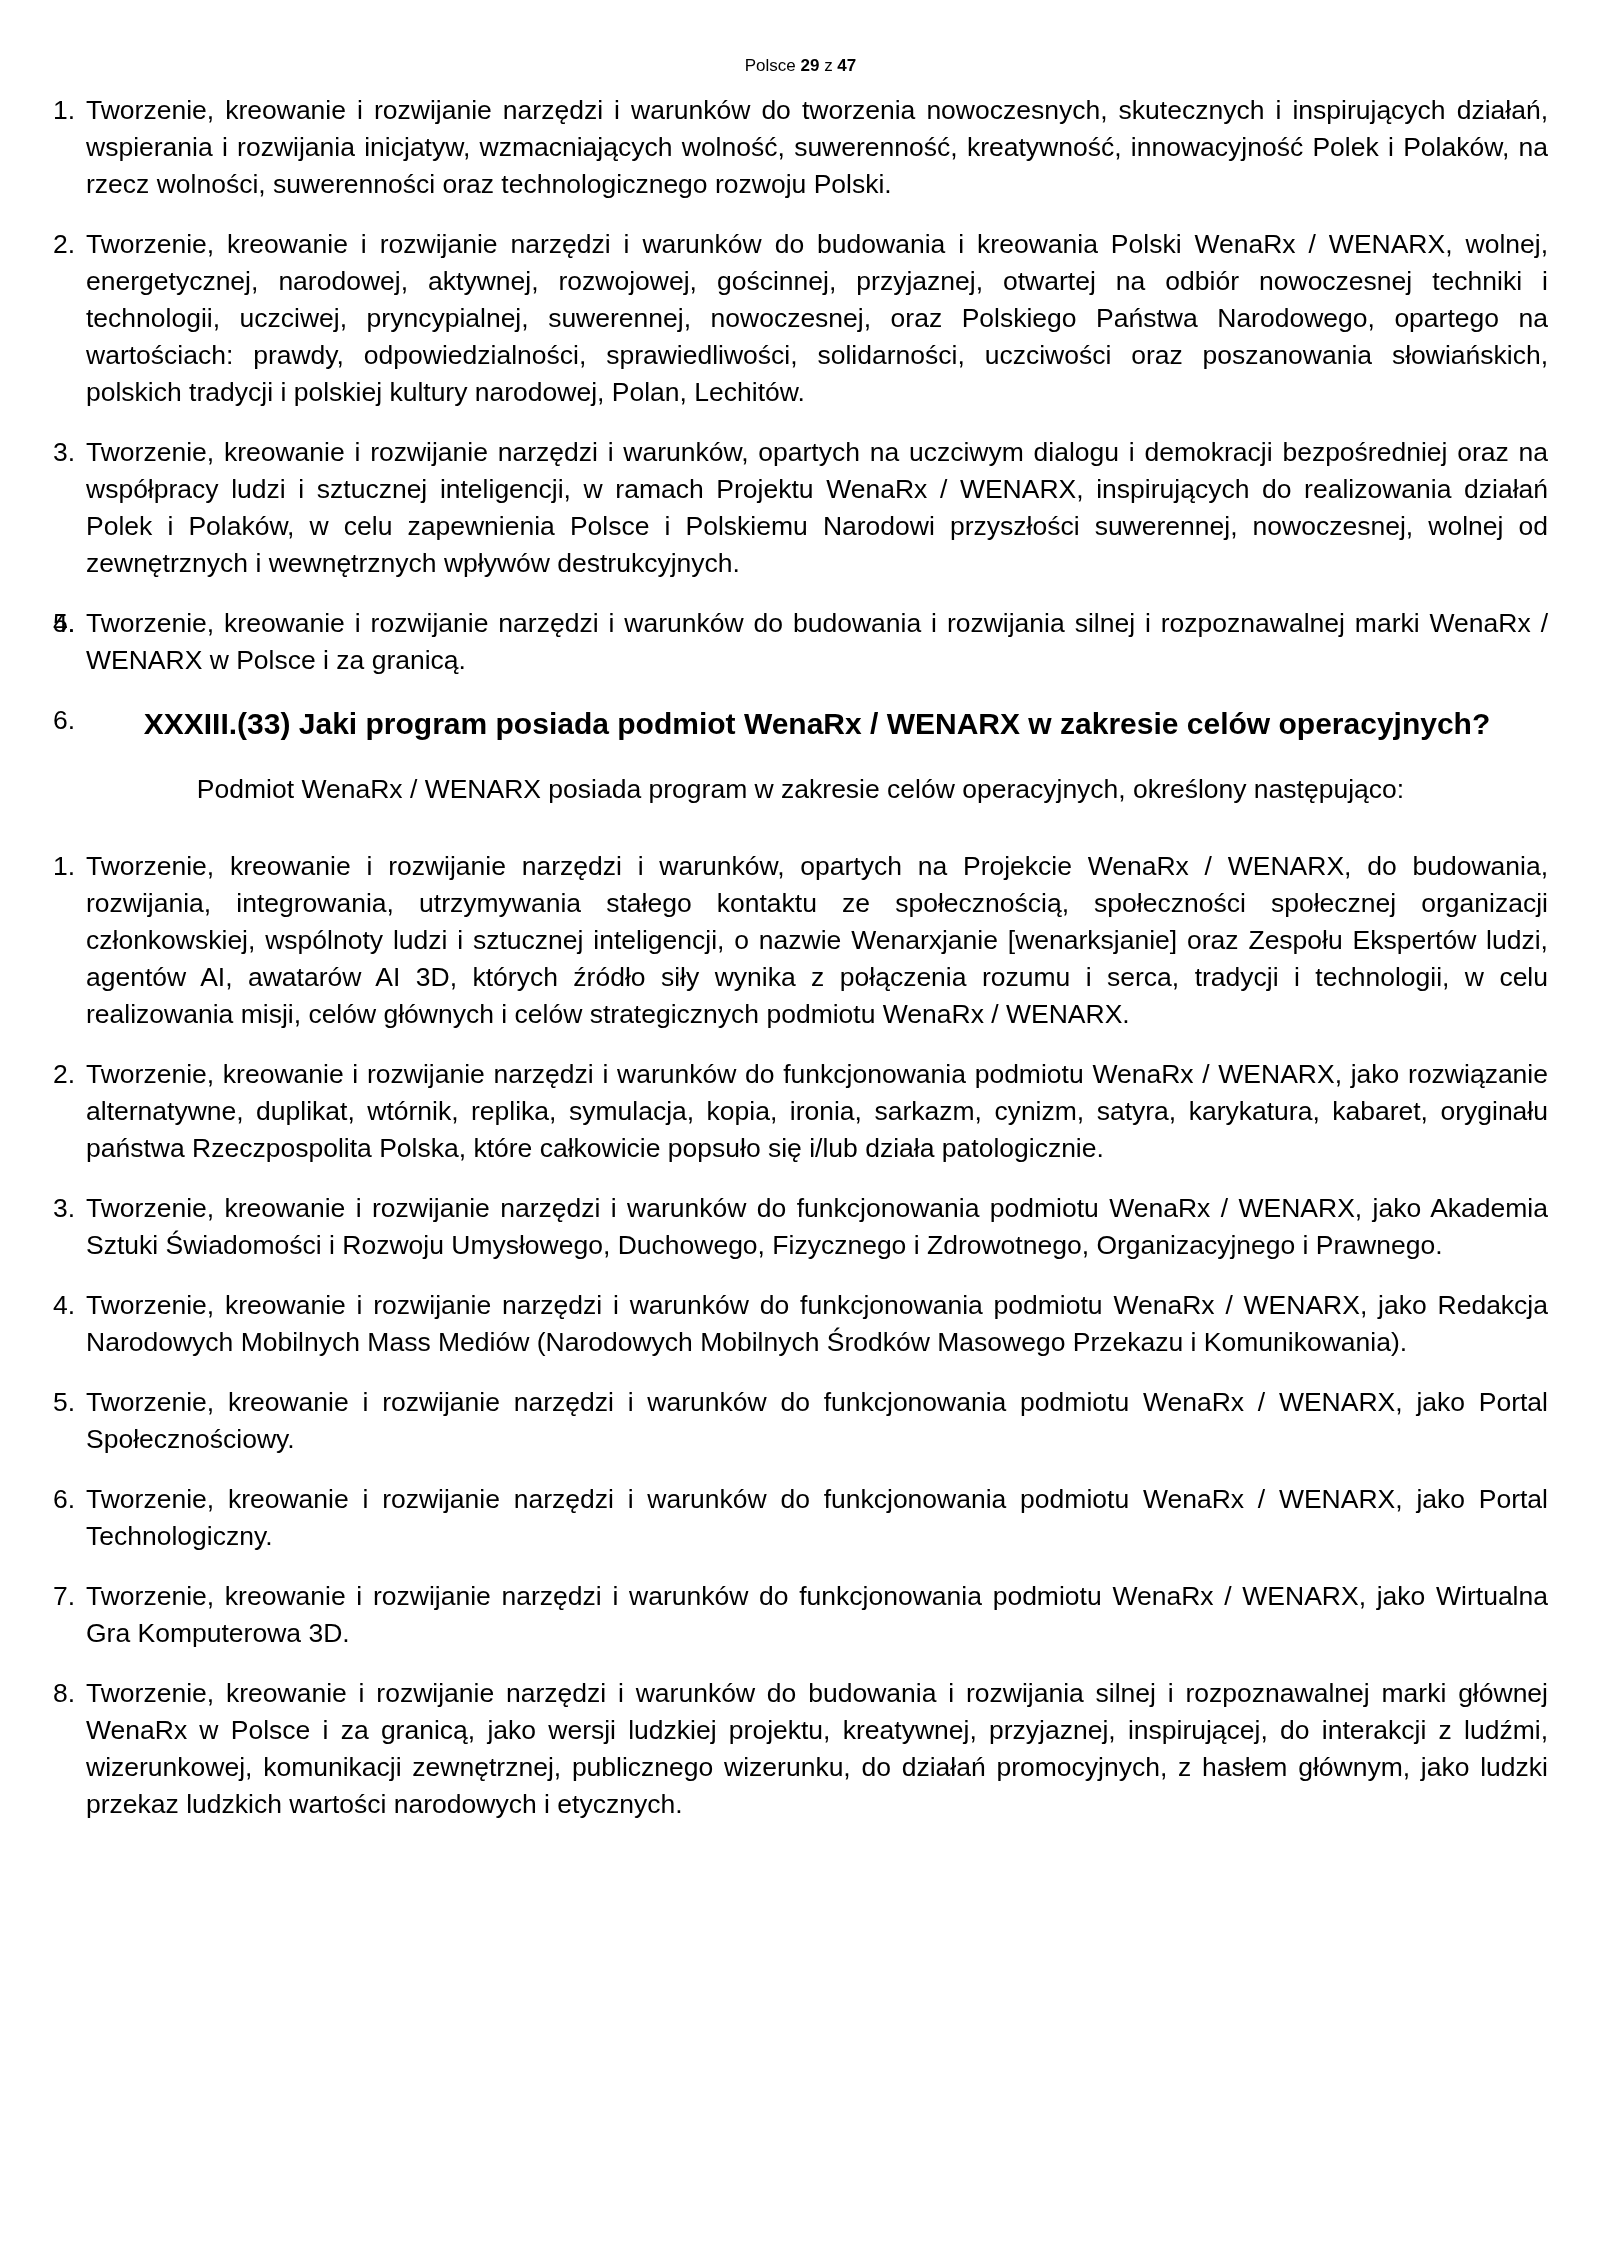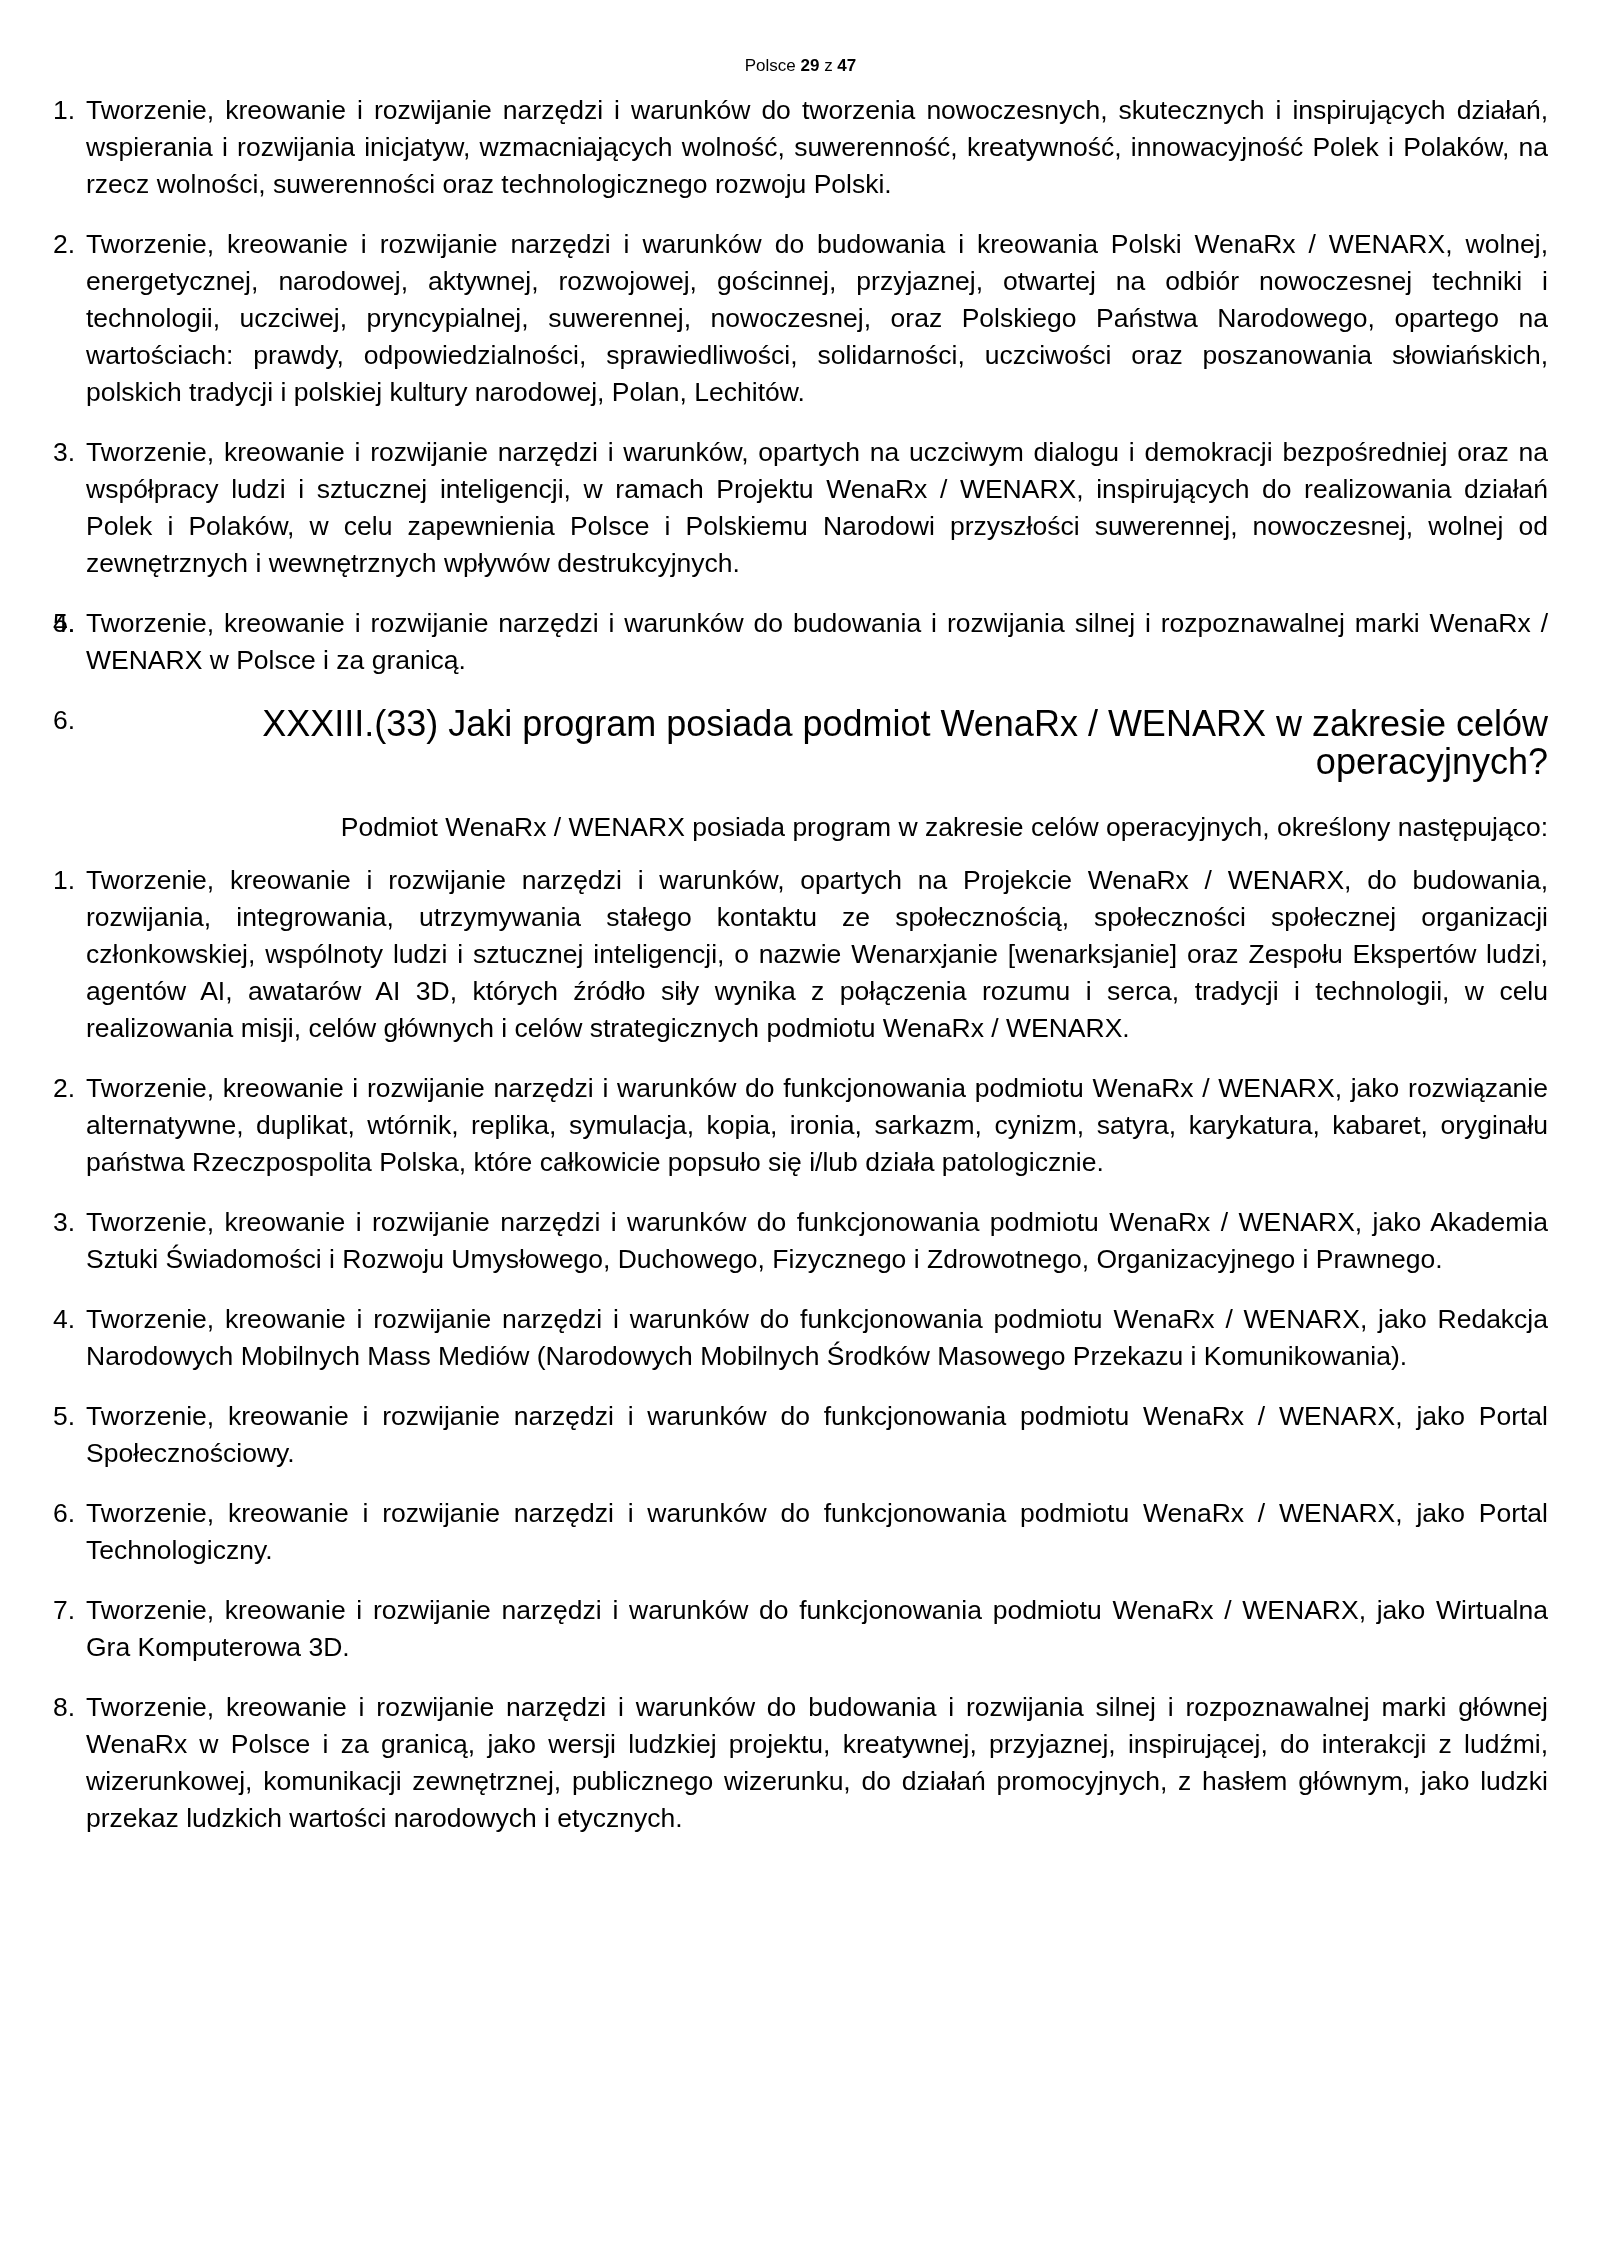--- a/index.html
+++ b/index.html
@@ -38,30 +38,30 @@
     margin-bottom: 23px;
   }
   .num-item .num {
     position: absolute;
     left: 0;
     top: 0;
     width: 28px;
     text-align: left;
   }
   .section-heading {
-    font-weight: normal;
-    font-size: 36px;
+    font-weight: bold;
+    font-size: 30px;
     line-height: 38px;
-    text-align: right;
+    text-align: center;
     padding-left: 33px;
     margin: 26px 0 28px 0;
   }
   .intro-paragraph {
-    text-align: right;
-    margin-bottom: 16px;
+    text-align: center;
+    margin-bottom: 40px;
   }
   .list { margin: 0; padding: 0; list-style: none; }
 </style>
 </head>
 <body>
 
 <div class="page">
 
   <div class="page-header">
     <span>Polsce</span>&nbsp;<span class="bold">29</span>&nbsp;<span>z</span>&nbsp;<span class="bold">47</span>

